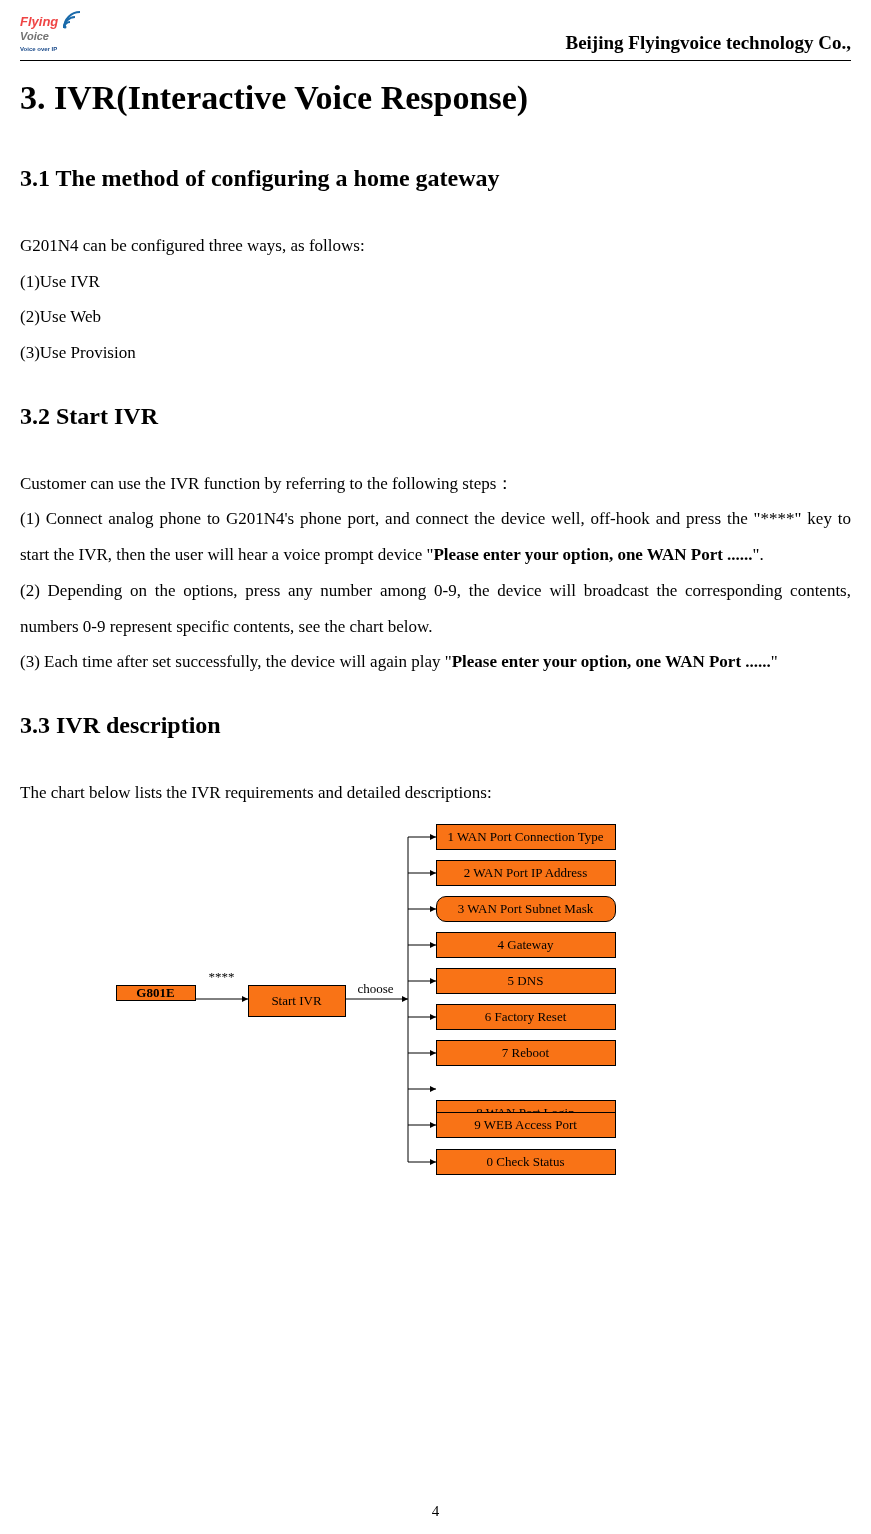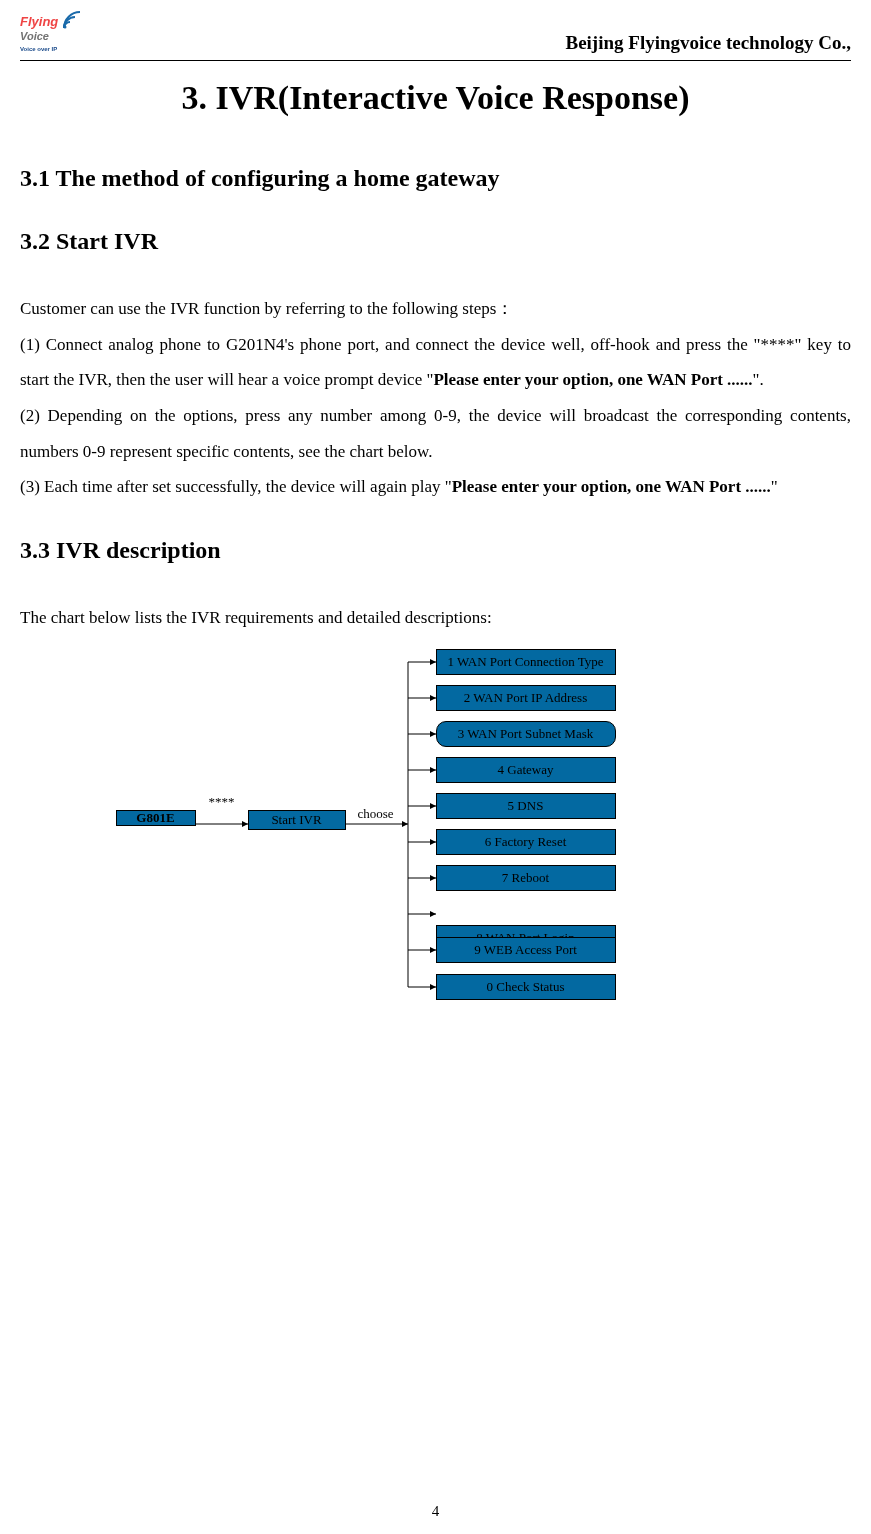--- a/index.html
+++ b/index.html
@@ -64,21 +64,20 @@
     .company {
       font-size: 19px;
       font-weight: bold;
       padding-bottom: 4px;
     }
     h1 {
       font-size: 34px;
       font-weight: bold;
       margin-top: 18px;
       margin-bottom: 48px;
-      text-align: center;
     }
     h2 {
       font-size: 24px;
       font-weight: bold;
       margin-top: 4px;
       margin-bottom: 36px;
     }
     .body-text {
       font-size: 17px;
       line-height: 2.1;
@@ -99,33 +98,33 @@
     .diagram {
       position: relative;
       width: 640px;
       height: 370px;
       margin: 8px auto 0 auto;
       font-family: "Times New Roman", Times, serif;
     }
     .dbox {
       position: absolute;
       border: 1px solid #000;
-      background: #0369a1;
+      background: #f97316;
       text-align: center;
       font-size: 13px;
       display: flex;
       align-items: center;
       justify-content: center;
       padding: 2px 4px;
     }
     .left-box {
       left: 0; top: 166px; width: 80px; height: 16px; font-weight: bold;
     }
     .mid-box {
-      left: 132px; top: 166px; width: 98px; height: 20px;
+      left: 132px; top: 166px; width: 98px; height: 32px;
     }
     .opt-box {
       left: 320px; width: 180px; height: 26px;
     }
     .arrow-label {
       position: absolute;
       font-size: 13px;
       text-align: center;
     }
     svg.connectors {
@@ -157,20 +156,26 @@
       <circle cx="3" cy="17" r="1.5" fill="#1a6aaa"></circle>
     </svg>
   </div>
   <div class="company">Beijing Flyingvoice technology Co.,</div>
 </div>
 
 <h1>3. IVR(Interactive Voice Response)</h1>
 
 <div class="section">
   <h2>3.1 The method of configuring a home gateway</h2>
+  <div class="body-text">
+    <p>G201N4 can be configured three ways, as follows:</p>
+    <p>(1)Use IVR</p>
+    <p>(2)Use Web</p>
+    <p>(3)Use Provision</p>
+  </div>
 </div>
 
 <div class="section">
   <h2>3.2 Start IVR</h2>
   <div class="body-text">
     <p>Customer can use the IVR function by referring to the following steps：</p>
     <p><span>(1) Connect analog phone to G201N4's phone port, and connect the device well, off-hook and press the "****" key to start the IVR, then the user will hear a voice prompt device "</span><span class="bold">Please enter your option, one WAN Port ......</span><span>".</span></p>
     <p>(2) Depending on the options, press any number among 0-9, the device will broadcast the corresponding contents, numbers 0-9 represent specific contents, see the chart below.</p>
     <p><span>(3) Each time after set successfully, the device will again play "</span><span class="bold">Please enter your option, one WAN Port ......</span><span>"</span></p>
   </div>

